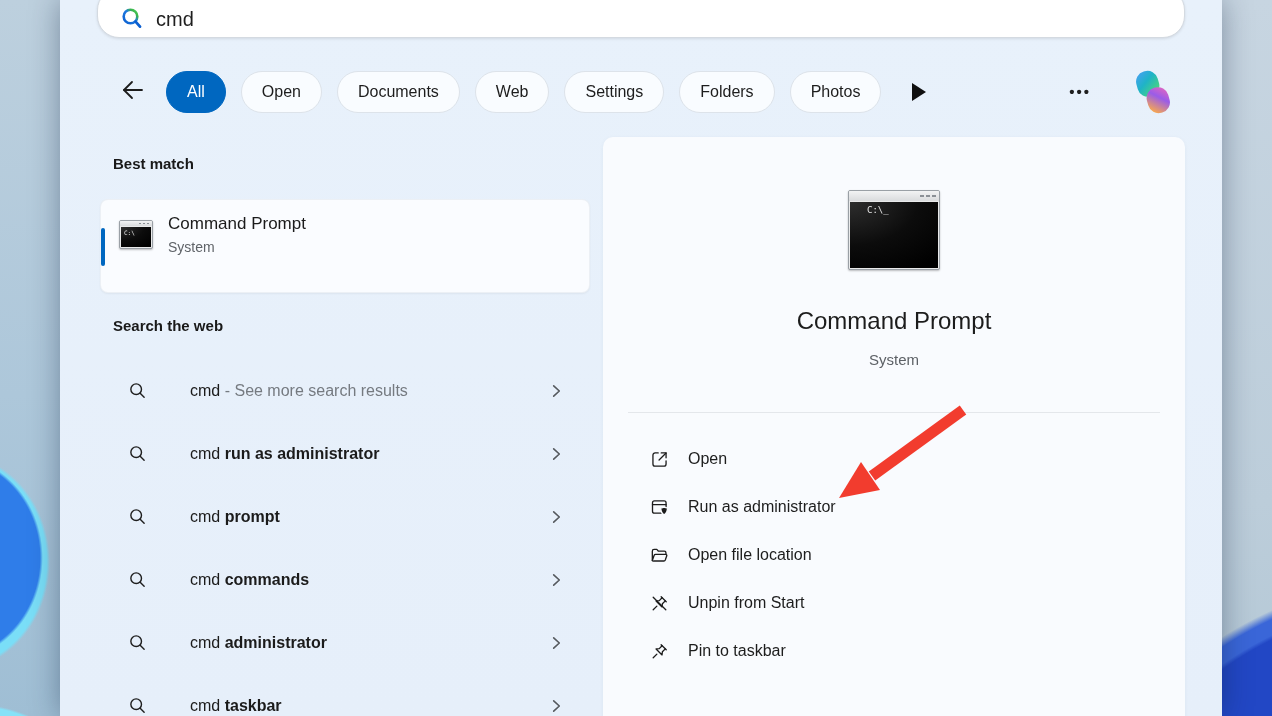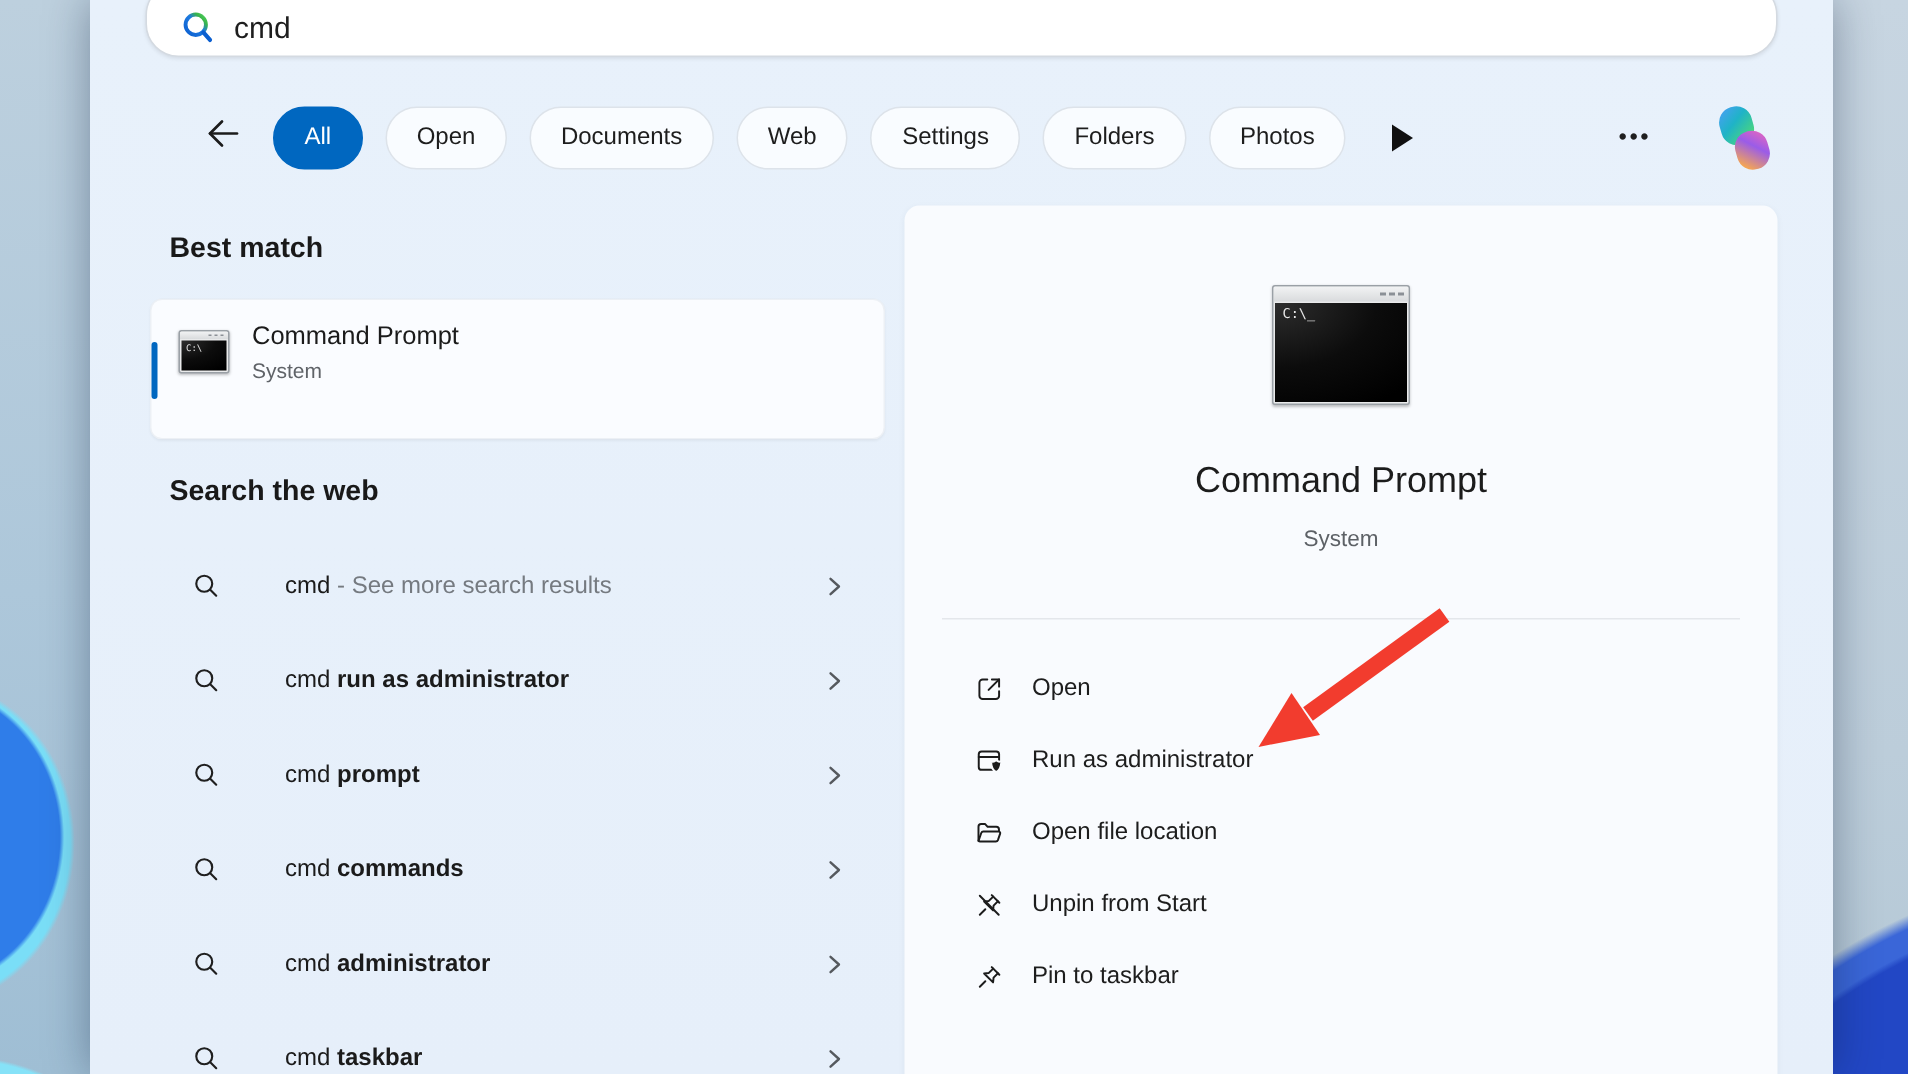--- a/index.html
+++ b/index.html
@@ -31,35 +31,35 @@
   .searchbox { position:absolute; left:37px; top:-12px; width:1088px; height:50px;
     background:#fff; border:1px solid #d4dae1; border-radius:22px;
     box-shadow:0 1px 3px rgba(0,0,0,.10); }
   .searchbox .mag { position:absolute; left:21px; top:17px; }
   .searchbox input { position:absolute; left:58px; top:12px; width:980px; height:36px;
     border:none; outline:none; background:transparent; font-family:"Liberation Sans",sans-serif;
     font-size:20px; color:#1e1e1e; }
 
   
   .toolbar { position:absolute; top:70px; left:0; right:0; height:43px;
-    display:flex; align-items:center; padding:0 36px 0 58px; gap:15px;margin-left:16px; }
+    display:flex; align-items:center; padding:0 46px 0 58px; gap:15px; }
   .backbtn { width:30px; height:30px; display:flex; align-items:center; justify-content:center;
     cursor:pointer; flex:0 0 auto; margin-right:3px; }
   .pill { height:42px; padding:0 20px; border-radius:21px; display:flex; align-items:center;
     font-size:16px; color:#1d1d1d; background:rgba(252,254,255,.85); border:1px solid #dde3ea;
     cursor:pointer; white-space:nowrap; }
   .pill.selected { background:#0067c0; border-color:#0067c0; color:#fff; }
   .playbtn { margin-left:16px; width:0; height:0; border-left:14px solid #101010;
     border-top:9px solid transparent; border-bottom:9px solid transparent; cursor:pointer; }
   .morebtn { margin-left:auto; font-size:15px; font-weight:bold; letter-spacing:2px;
     color:#1f1f1f; cursor:pointer; line-height:43px; }
   .copilot { margin-left:24px; width:46px; height:46px; cursor:pointer; }
 
   
-  .sec-heading { position:absolute; left:53px; font-size:19px; font-weight:700; color:#191919; }
+  .sec-heading { position:absolute; left:53px; font-size:15px; font-weight:700; color:#191919; }
 
   
   .bm-card { position:absolute; left:40px; top:199px; width:490px; height:94px;
     background:#fafcff; border-radius:8px; border:1px solid rgba(120,140,160,.10);
     box-shadow:0 1px 2px rgba(0,0,0,.05); cursor:pointer; }
   .bm-accent { position:absolute; left:0px; top:28px; width:4px; height:38px;
     border-radius:2px; background:#0067c0; }
   .bm-body { position:absolute; left:18px; top:14px; display:flex; align-items:center; gap:15px; }
   .bm-text .t { font-size:17px; color:#1b1b1b; }
   .bm-text .s { font-size:14px; color:#5f6368; margin-top:5px; }
@@ -71,21 +71,21 @@
   .cmdwin.big { width:92px; height:80px; }
   .cmd-titlebar { position:relative; width:100%; background:linear-gradient(#f2f3f4,#d9dbdd); }
   .cmdwin.small .cmd-titlebar { height:5px; }
   .cmdwin.big .cmd-titlebar { height:10px; }
   .cmd-dashes { position:absolute; right:3px; top:40%; display:flex; gap:2px; }
   .cmd-dashes i { width:4px; height:2px; background:#8b9096; display:block; }
   .cmdwin.small .cmd-dashes i { width:2px; height:1px; }
   .cmd-body { position:absolute; left:1px; right:1px; bottom:1px; top:auto; background:
     radial-gradient(140% 120% at 0% 0%, #2e2e2e 0%, #0c0c0c 55%, #000 100%); }
   .cmdwin.small .cmd-body { top:6px; }
-  .cmdwin.big .cmd-body { top:11px; }
+  .cmdwin.big .cmd-body { top:11px;padding-left:12px; }
   .cmd-prompt { font-family:"DejaVu Sans Mono",monospace; color:#e8e8e8; padding:2px 0 0 3px; }
   .cmdwin.small .cmd-prompt { font-size:6px; }
   .cmdwin.big .cmd-prompt { font-size:9px; padding:3px 0 0 5px; }
 
   
   .sug-list { position:absolute; left:40px; top:359px; width:490px; }
   .sug-row { position:relative; height:63px; display:flex; align-items:center;
     padding-left:28px; cursor:pointer; border-radius:6px;gap:25px; }
   .sug-row .mag2 { flex:0 0 auto; margin-right:18px; display:flex; }
   .sug-text { font-size:16px; color:#1b1b1b; }

